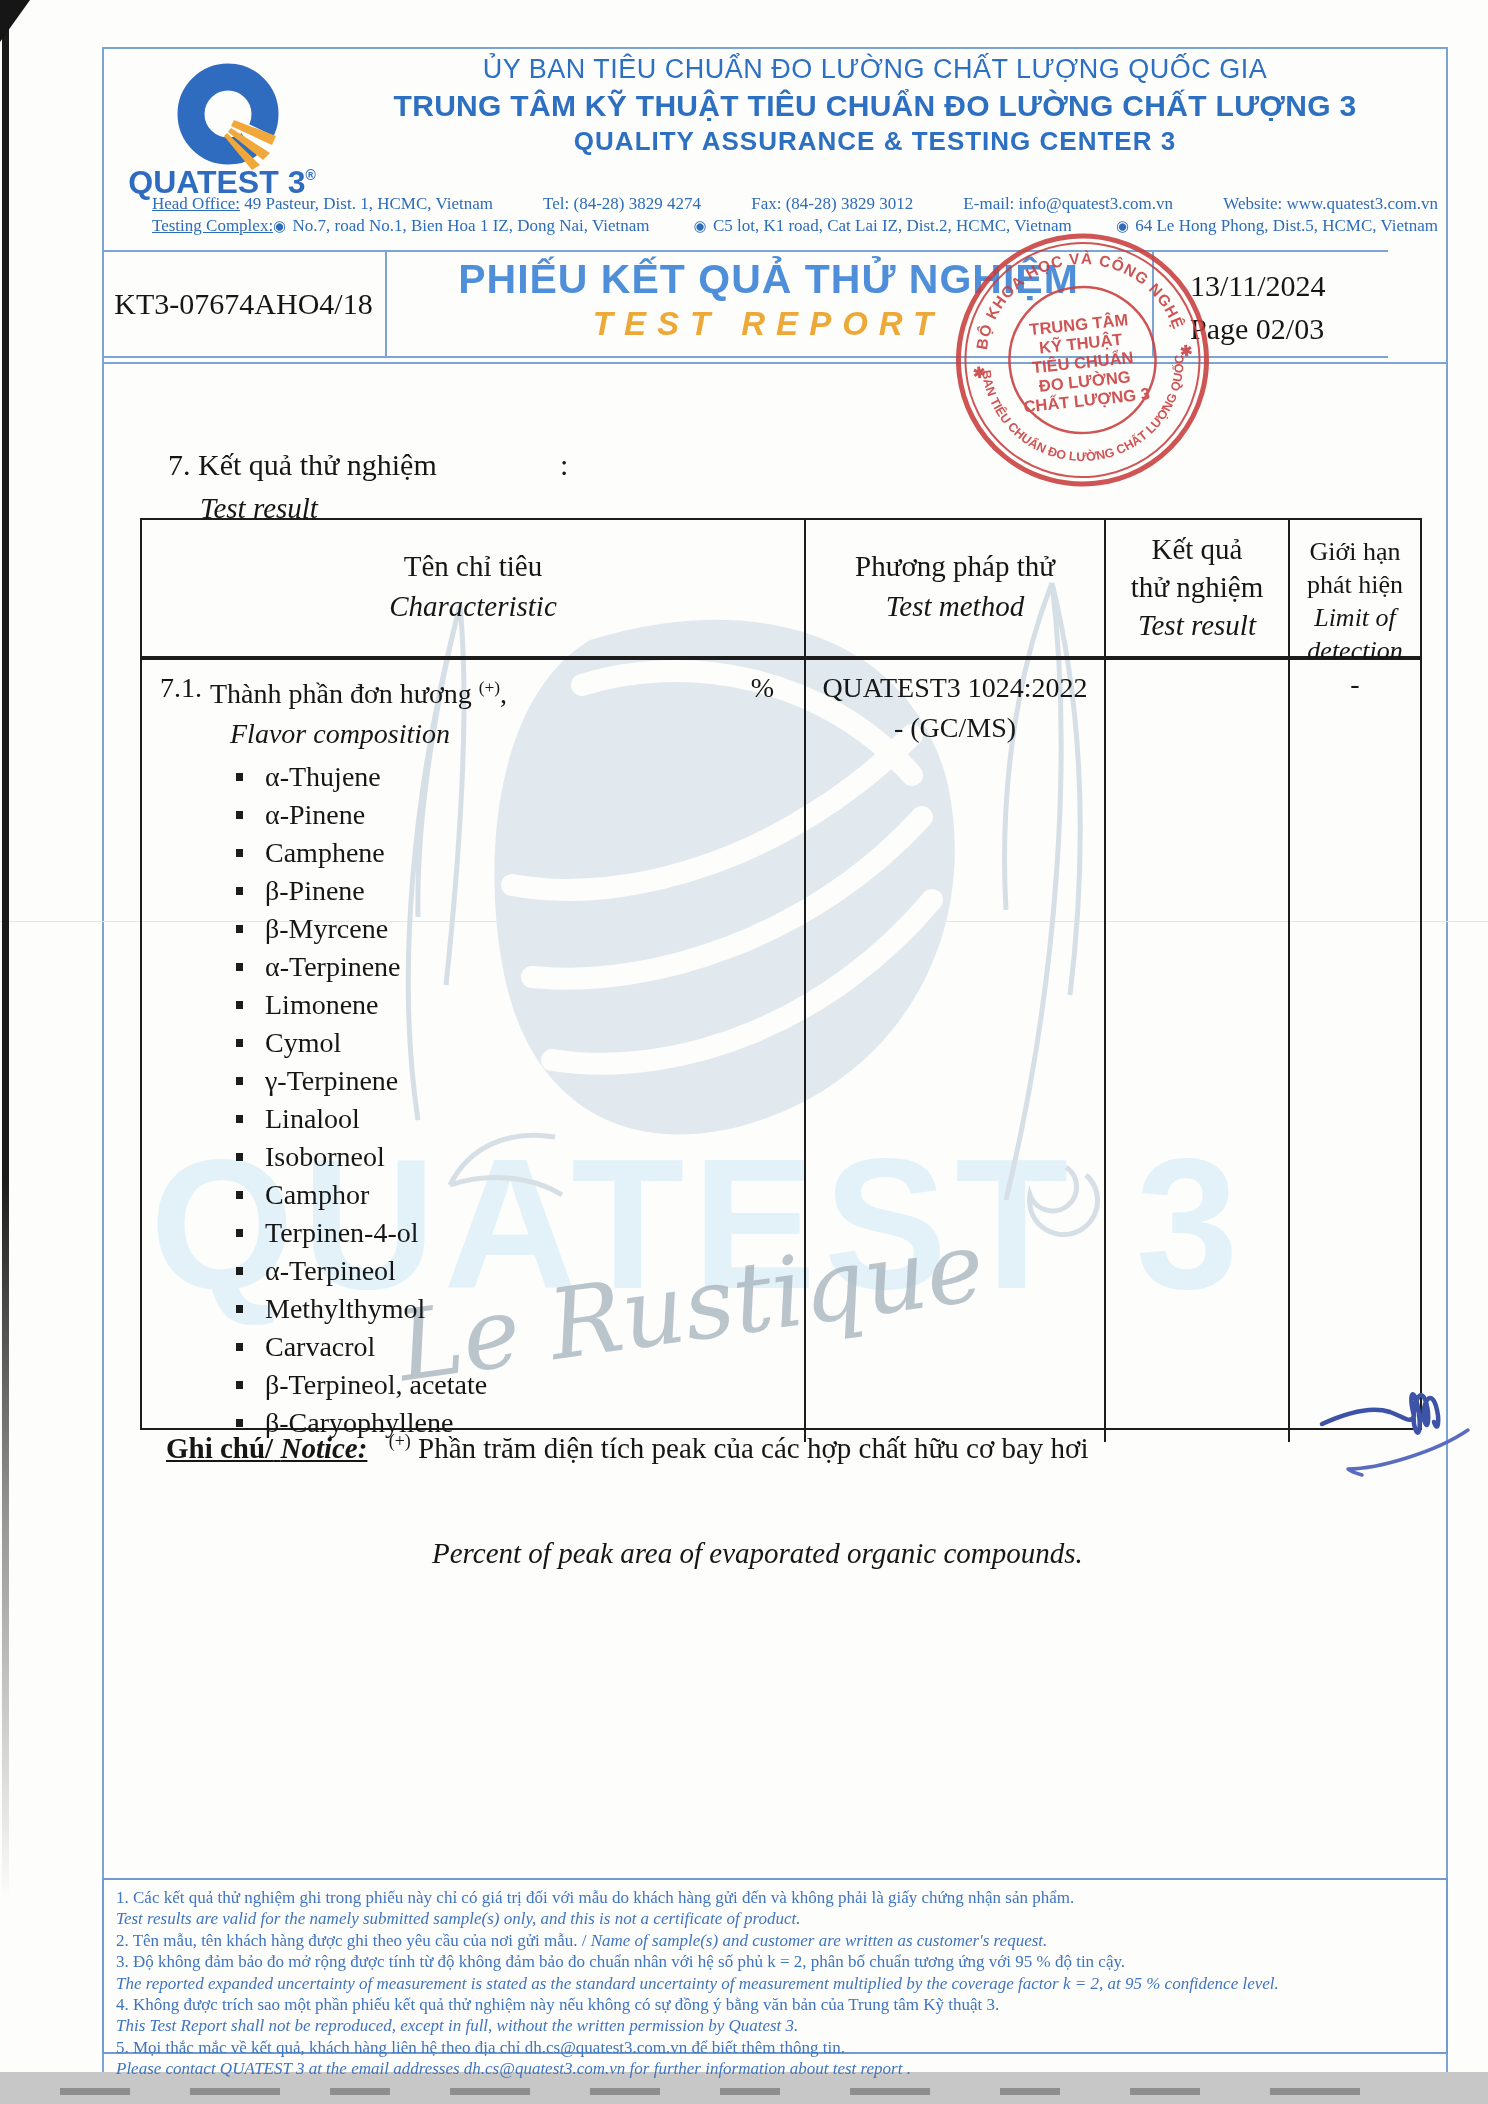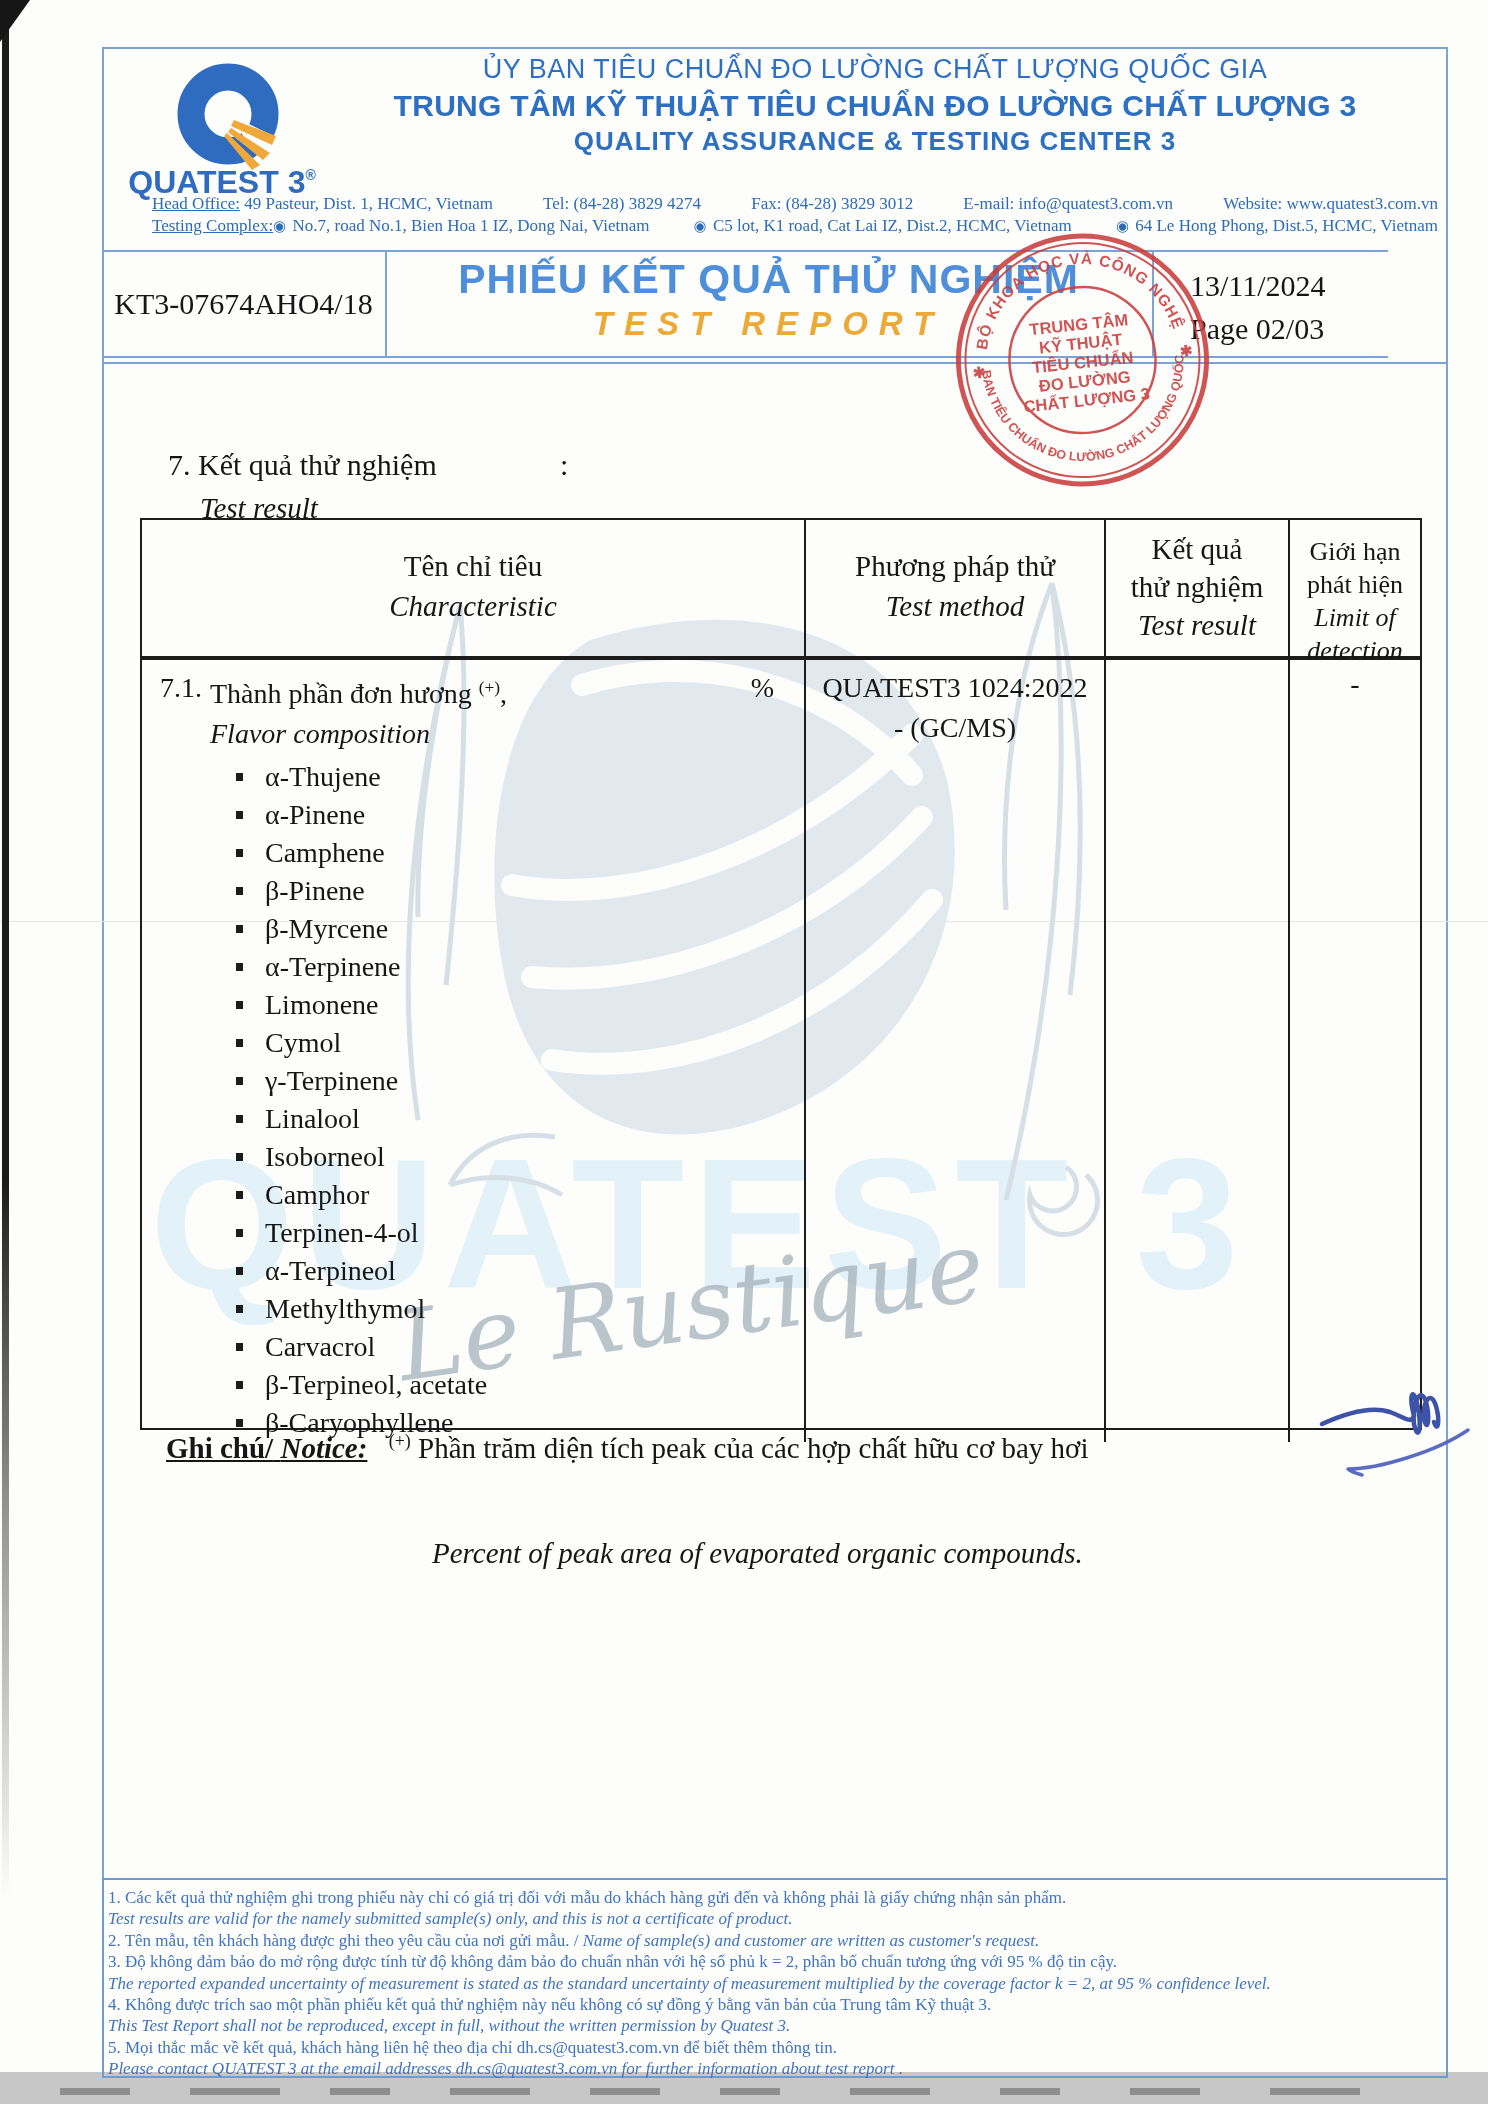--- a/index.html
+++ b/index.html
@@ -58,38 +58,38 @@
   .th{border-right:2px solid #1c1c1c;border-bottom:4px solid #1c1c1c;text-align:center;
       font-size:29px;box-sizing:border-box;padding-top:26px;line-height:40px;}
   .th.last{border-right:none;font-size:26px;line-height:33px;padding-top:15px;}
   .th.res{padding-top:10px;line-height:38px;}
   .td{border-right:2px solid #1c1c1c;box-sizing:border-box;position:relative;font-size:28px;}
   .td.last{border-right:none;}
   .it{font-style:italic;}
   .row1{display:flex;line-height:40px;padding-top:8px;}
   .row1 .no{margin-left:18px;width:50px;}
   .row1 .unit{position:absolute;right:30px;top:8px;}
-  .row1b{line-height:40px;margin-left:68px;font-style:italic;}
+  .row1b{line-height:40px;margin-left:88px;font-style:italic;}
   .clist{margin-top:4px;}
   .citem{height:38px;display:flex;align-items:center;}
   .bullet{width:7px;height:8px;background:#1c1c1c;margin-left:94px;margin-right:22px;flex:none;}
   .method{line-height:40px;text-align:center;padding-top:8px;}
   .vlist{margin-top:76px;}
   .vitem{height:38px;text-align:center;}
   .limit-dash{text-align:center;padding-top:8px;}
   
   .notice{left:166px;top:1431px;font-size:29px;z-index:3;white-space:nowrap;}
   .notice-label{font-weight:bold;text-decoration:underline;}
   .notice-en{left:432px;top:1537px;font-size:29px;font-style:italic;z-index:3;}
   sup{font-size:.62em;}
   
   .sig{left:1318px;top:1372px;z-index:6;}
   
-  .fbox{left:102px;top:1878px;width:1346px;height:200px;border:2px solid #6f9bd1;box-sizing:border-box;
-     padding:7px 12px 0 4px;color:#3f74c0;font-size:17px;z-index:3;}
+  .fbox{left:102px;top:1878px;width:1346px;height:176px;border:2px solid #6f9bd1;box-sizing:border-box;
+     padding:7px 12px 0 12px;color:#3f74c0;font-size:17px;z-index:3;}
   .fnote{line-height:21.4px;white-space:nowrap;}
   .fnote .it{font-style:italic;}
 </style>
 </head>
 <body>
 
 <div id="page">
 
   <div class="abs wm-big sans">QUATEST 3</div>
   <svg class="abs wm-leaf" width="860" height="760" viewBox="0 0 860 760">

